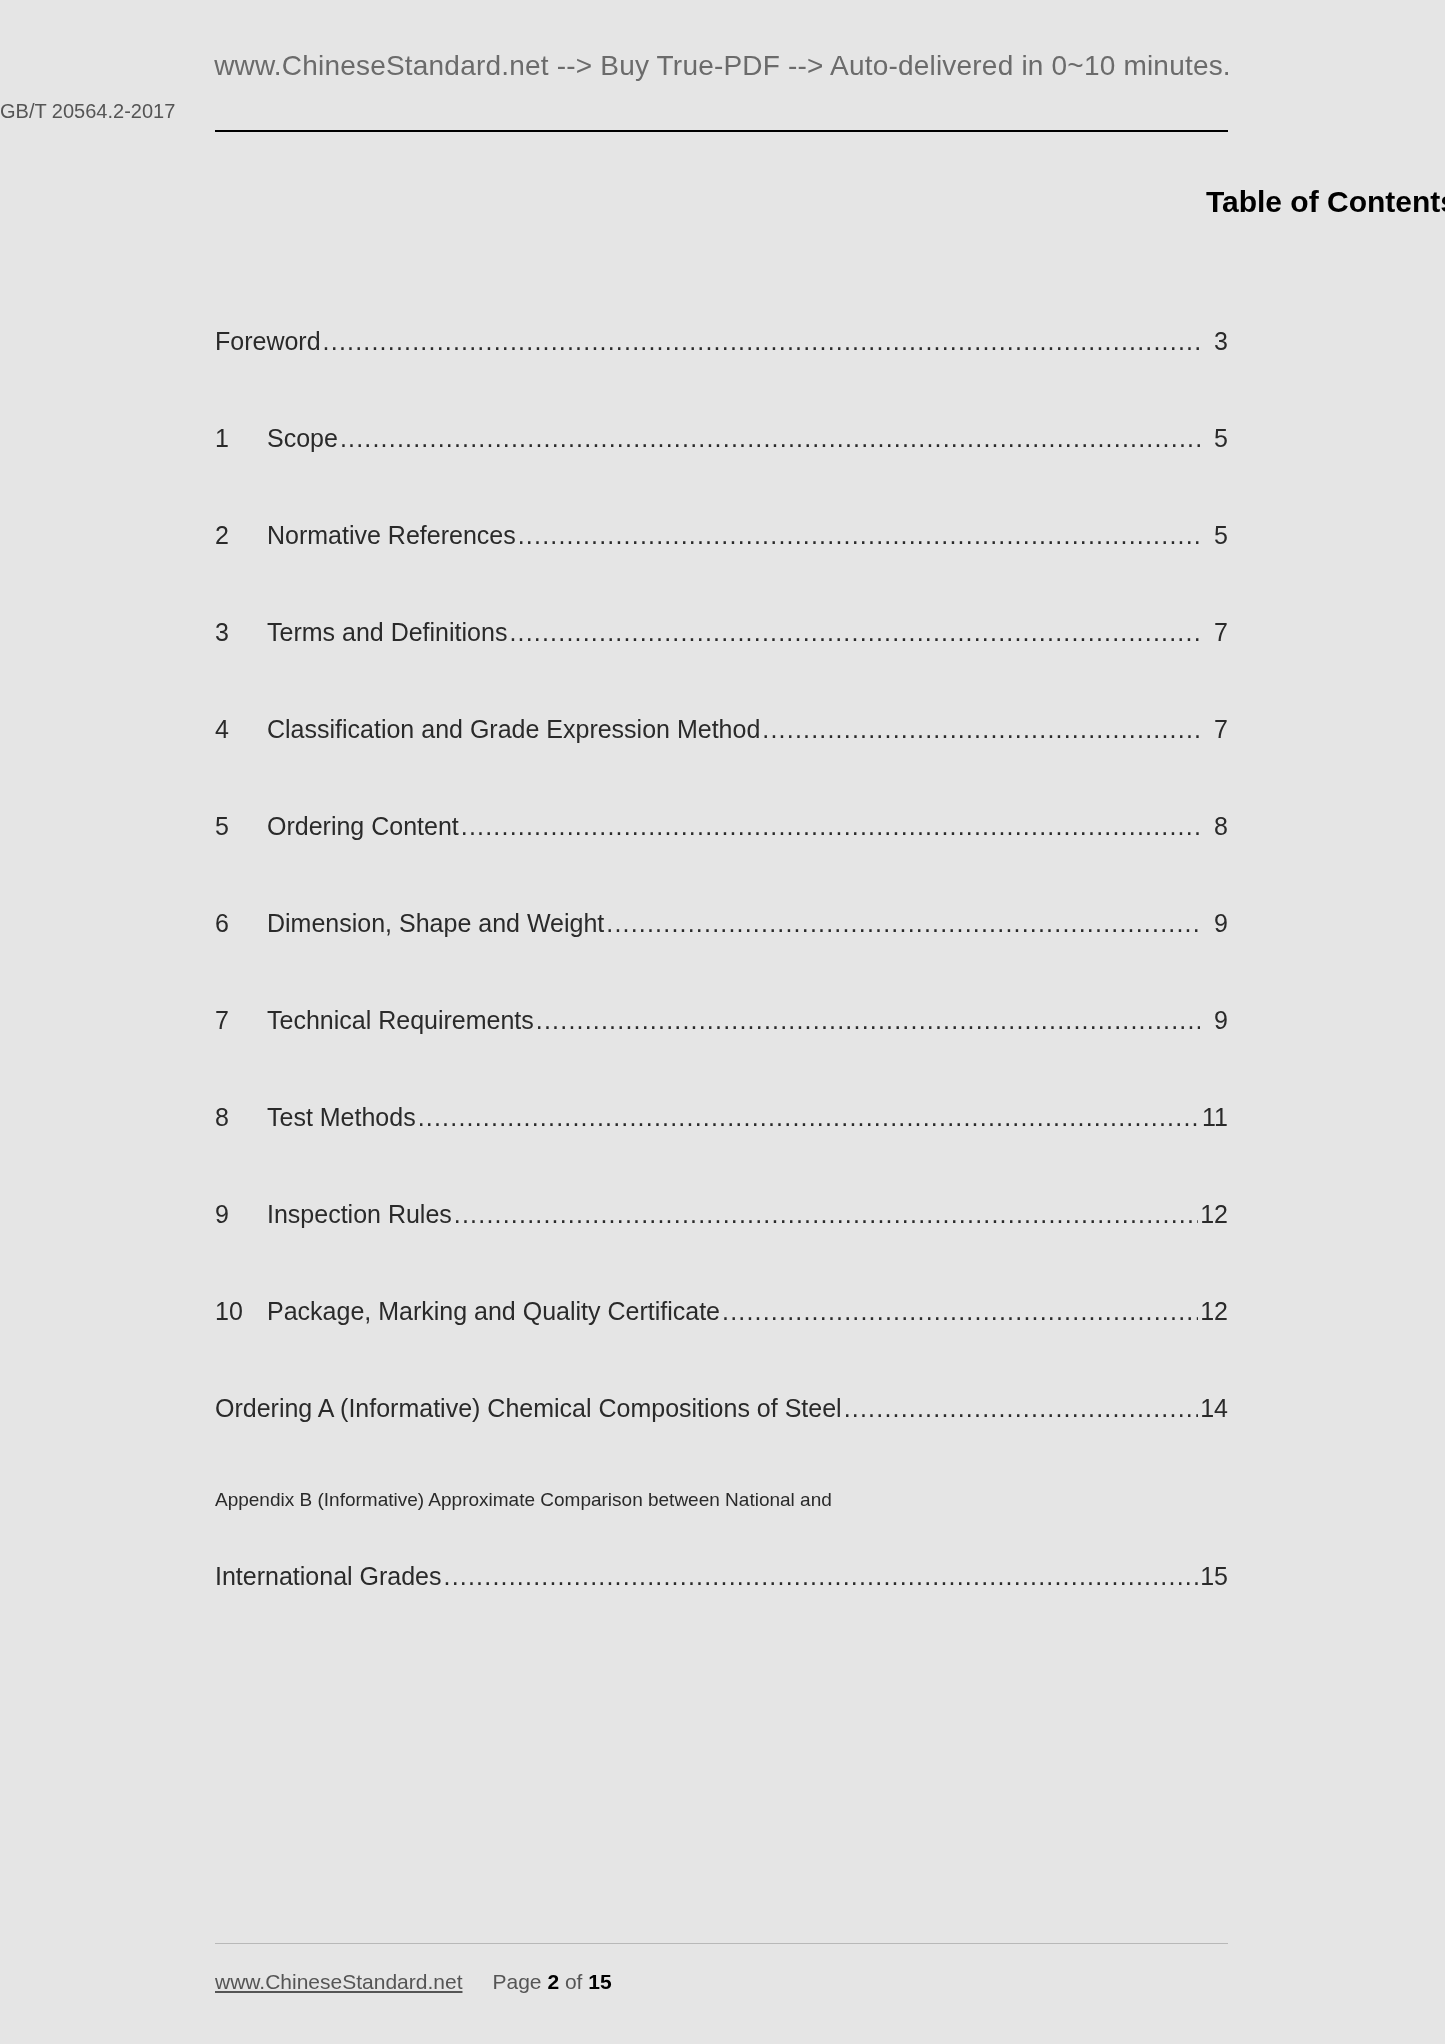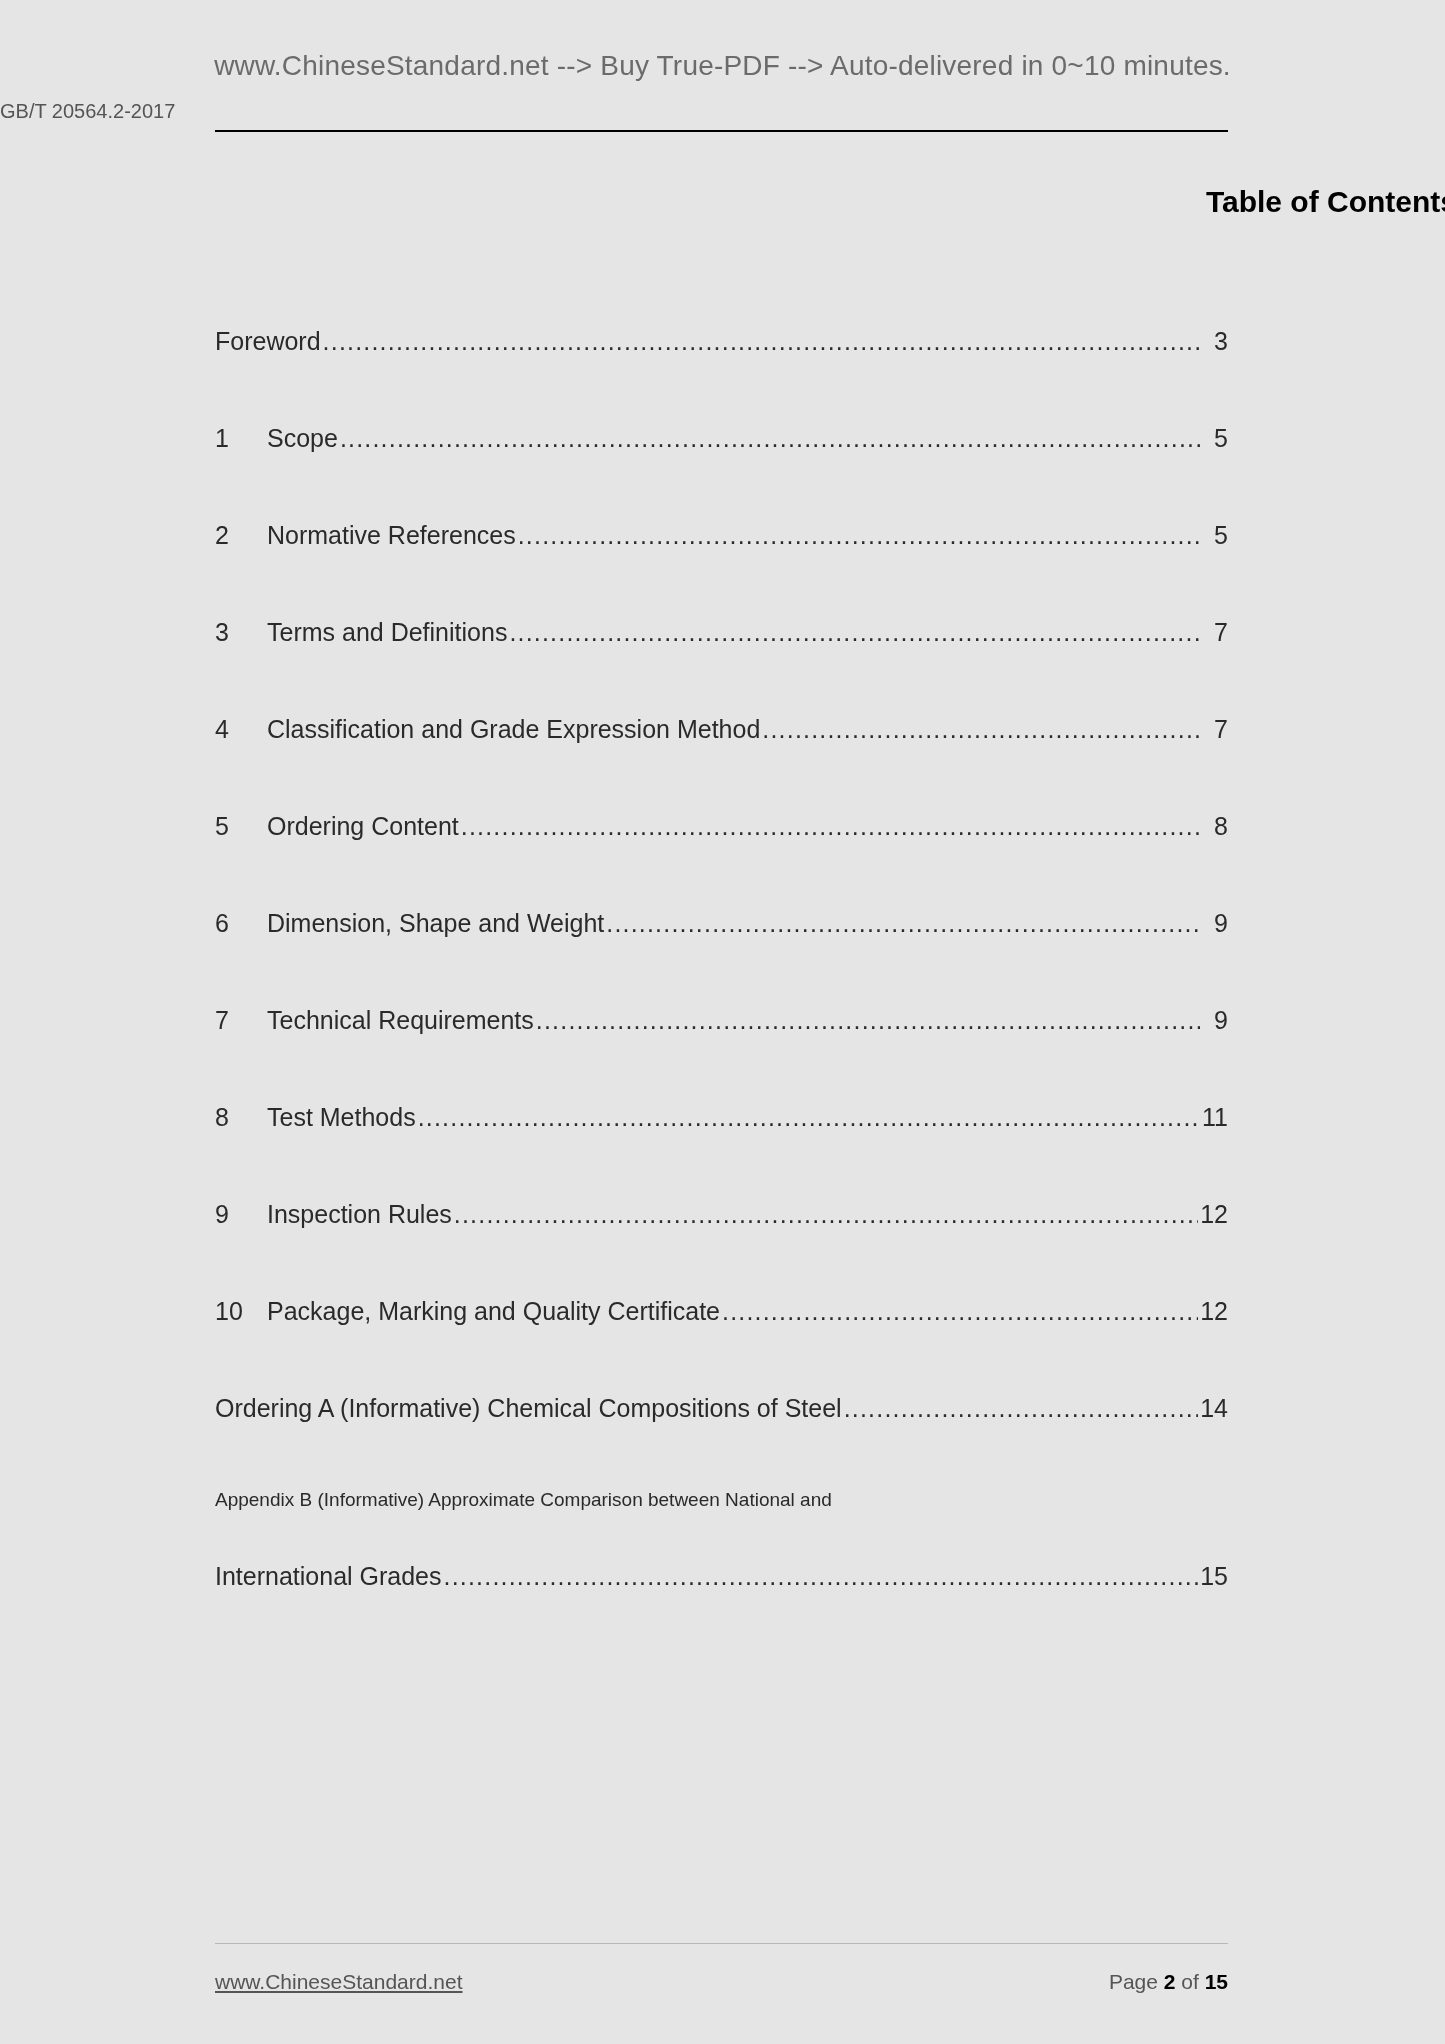--- a/index.html
+++ b/index.html
@@ -118,21 +118,20 @@
     width: 1013px;
     height: 1px;
     background: #b8b8b8;
   }
   .footer {
     position: absolute;
     bottom: 50px;
     left: 215px;
     width: 1013px;
     display: flex;
-    justify-content: space-between;
     align-items: baseline;
     font-size: 21px;
     color: #555555;
   }
   .footer-left {
     text-decoration: underline;
     color: #555555;
   }
   .footer-right {
     color: #555555;

